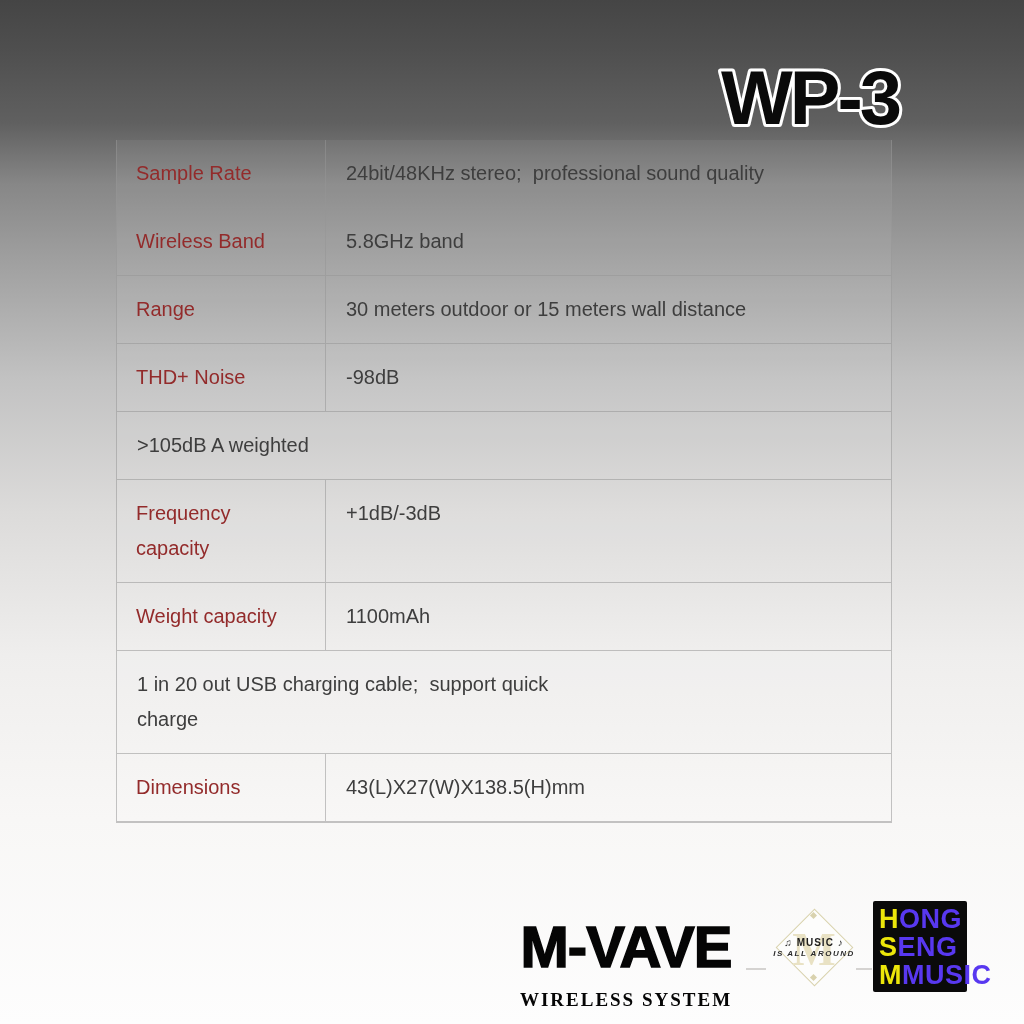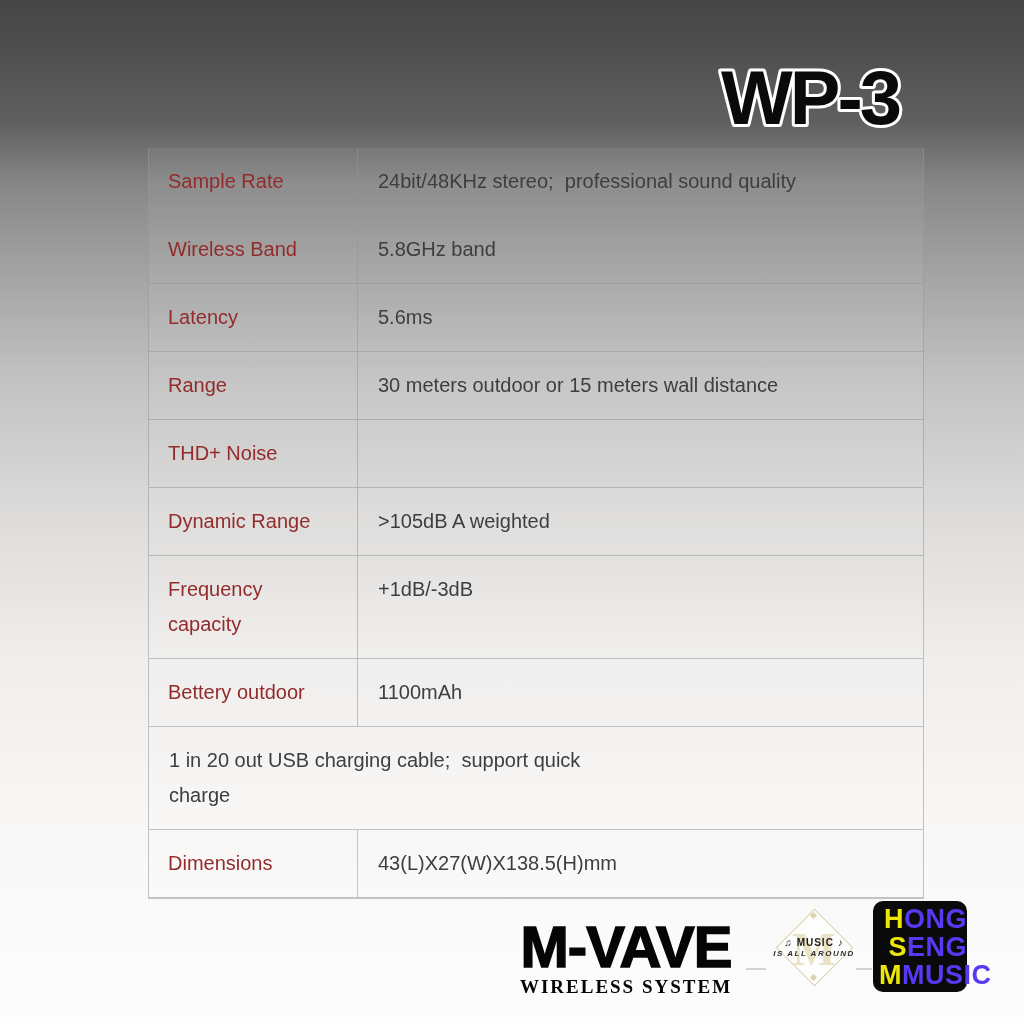--- a/index.html
+++ b/index.html
@@ -13,42 +13,42 @@
   
   .title-svg{position:absolute;left:700px;top:56px;}
   .title-svg text{
     font-family:"Liberation Sans",sans-serif;font-weight:bold;font-size:76px;
     letter-spacing:-3px;fill:#0a0a0a;stroke:#ffffff;stroke-width:6px;
     paint-order:stroke;stroke-linejoin:round;
   }
 
   
   .spec-table{
-    position:absolute;left:116px;top:148px;width:776px;box-sizing:border-box;
+    position:absolute;left:116px;top:140px;width:776px;box-sizing:border-box;
     background:rgba(255,255,255,0.06);
-    border:1px solid rgba(150,150,150,0.55);border-top:none;margin-left:32px;
+    border:1px solid rgba(150,150,150,0.55);border-top:none;
   }
   .spec-row{display:flex;border-bottom:1px solid rgba(150,150,150,0.55);}
   .spec-row:last-child{border-bottom:none;}
   .cell{box-sizing:border-box;font-size:20px;line-height:35px;padding:16px 10px;}
   .cell.label{
     width:209px;flex:0 0 209px;padding-left:19px;color:#932b2b;
     border-right:1px solid rgba(150,150,150,0.55);white-space:pre-line;
   }
   .cell.value{flex:1;padding-left:20px;padding-right:20px;color:#3e3e3e;white-space:pre-wrap;}
 
   
   .mvave{position:absolute;left:503px;top:918px;width:246px;text-align:center;color:#050505;}
   .mvave .wordmark{
     font-size:58px;line-height:58px;font-weight:bold;letter-spacing:-1px;
     -webkit-text-stroke:1.5px #050505;
   }
   .mvave .tagline{
     font-family:"Liberation Serif",serif;font-weight:bold;font-size:19px;
-    letter-spacing:2px;line-height:20px;margin-top:1px;white-space:nowrap;
+    letter-spacing:2px;line-height:20px;margin-top:14px;white-space:nowrap;
   }
 
   
   .dash{position:absolute;top:968px;height:2px;background:#d5d3d1;}
   .dash-left{left:746px;width:20px;}
   .dash-right{left:856px;width:16px;}
 
   
   .badge{position:absolute;left:776px;top:909px;width:76px;height:76px;}
   .badge .diamond{
@@ -67,21 +67,21 @@
   .badge .badge-text{
     position:absolute;left:-14px;top:0;width:104px;height:76px;
     display:flex;flex-direction:column;justify-content:center;align-items:center;gap:1px;
   }
   .badge .b1{font-size:10px;font-weight:bold;color:#1d1d1d;letter-spacing:1px;white-space:nowrap;}
   .badge .b2{font-size:8px;font-weight:bold;color:#2c2c2c;letter-spacing:1.5px;white-space:nowrap;font-style:italic;}
 
   
   .hsm{
     position:absolute;left:873px;top:901px;width:94px;height:91px;background:#0a0a0a;
-    box-sizing:border-box;padding:4px 0 0 6px;border-radius:10px;text-align:right;
+    box-sizing:border-box;padding:4px 0 0 6px;border-radius:2px;
   }
   .hsm-line{font-size:27px;font-weight:bold;line-height:28px;letter-spacing:0.5px;}
   .hsm-line .y{color:#ece60a;}
   .hsm-line .b{color:#5838f0;}
 </style>
 </head>
 <body>
 
 <div class="page">
 
@@ -92,41 +92,37 @@
   <div class="spec-table">
     <div class="spec-row">
       <div class="cell label">Sample Rate</div>
       <div class="cell value">24bit/48KHz stereo;  professional sound quality</div>
     </div>
     <div class="spec-row">
       <div class="cell label">Wireless Band</div>
       <div class="cell value">5.8GHz band</div>
     </div>
     <div class="spec-row">
-      <div class="cell label">Latency</div>
-      <div class="cell value">5.6ms</div>
-    </div>
-    <div class="spec-row">
       <div class="cell label">Range</div>
       <div class="cell value">30 meters outdoor or 15 meters wall distance</div>
     </div>
     <div class="spec-row">
       <div class="cell label">THD+ Noise</div>
+      <div class="cell value">-98dB</div>
     </div>
     <div class="spec-row">
-      <div class="cell label">Dynamic Range</div>
       <div class="cell value">&gt;105dB A weighted</div>
     </div>
     <div class="spec-row">
       <div class="cell label">Frequency
 capacity</div>
       <div class="cell value">+1dB/-3dB</div>
     </div>
     <div class="spec-row">
-      <div class="cell label">Bettery outdoor</div>
+      <div class="cell label">Weight capacity</div>
       <div class="cell value">1100mAh</div>
     </div>
     <div class="spec-row">
       <div class="cell value">1 in 20 out USB charging cable;  support quick
 charge</div>
     </div>
     <div class="spec-row">
       <div class="cell label">Dimensions</div>
       <div class="cell value">43(L)X27(W)X138.5(H)mm</div>
     </div>

